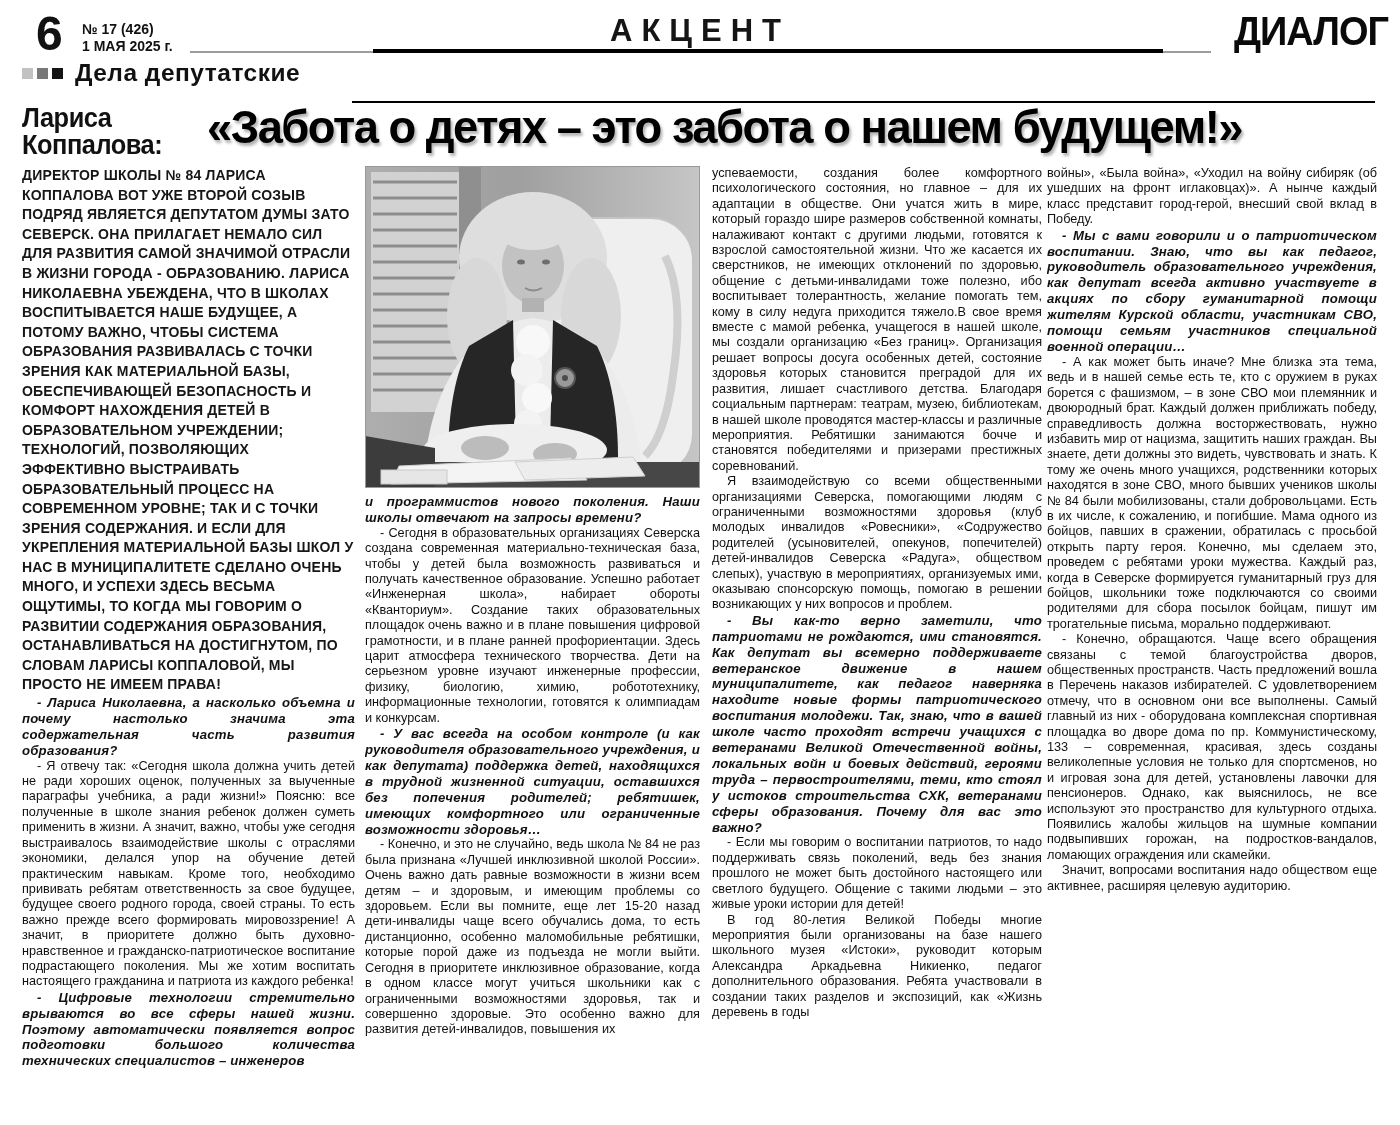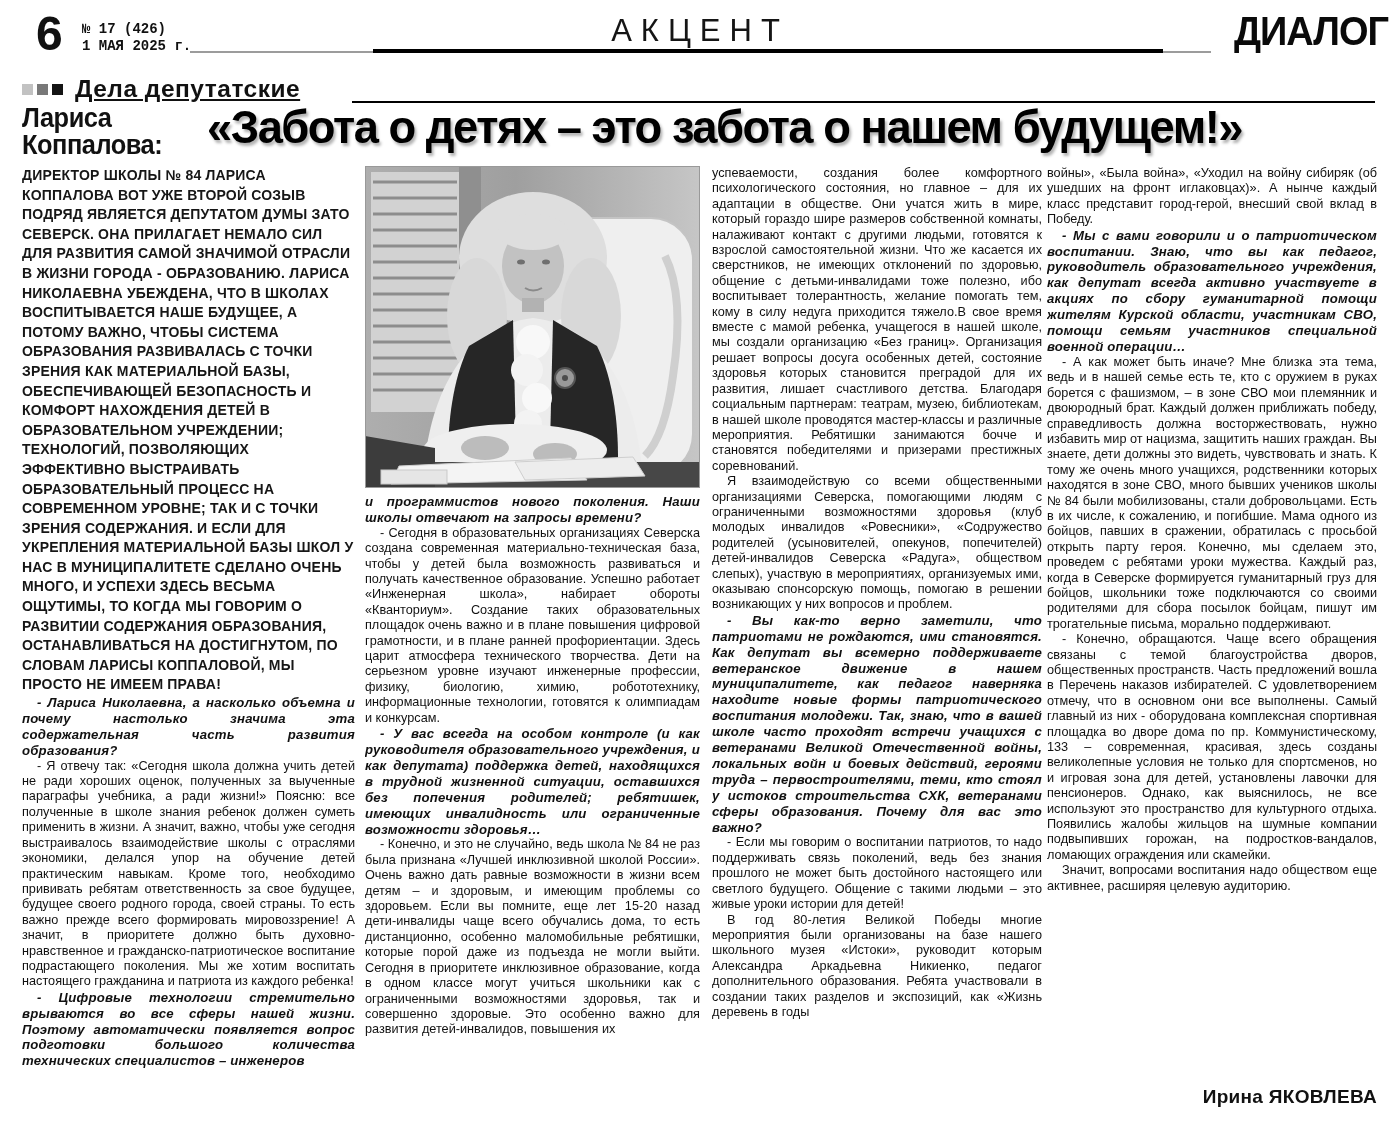--- a/index.html
+++ b/index.html
@@ -4,34 +4,34 @@
 <style>
   html,body{margin:0;padding:0;background:#e8e8e8;}
   #page{
     position:relative;width:1400px;height:1125px;background:#ffffff;
     font-family:"Liberation Sans",sans-serif;color:#111;overflow:hidden;
     margin:0 auto;
   }
   
   .pagenum{position:absolute;left:36px;top:10px;font-size:48px;font-weight:bold;
     letter-spacing:-2px;line-height:48px;}
-  .issue-block{position:absolute;left:82px;top:21px;font-family:Liberation Mono, monospace;
+  .issue-block{position:absolute;left:82px;top:21px;font-family:Liberation Sans, sans-serif;
     font-weight:bold;font-size:14px;line-height:17px;white-space:nowrap;}
   .akcent{position:absolute;left:0;top:13px;width:1400px;text-align:center;
-    font-size:31px;font-weight:400;letter-spacing:9px;color:#151515;}
+    font-size:31px;font-weight:700;letter-spacing:9px;color:#151515;}
   .rule-gray-left{position:absolute;left:190px;top:51px;width:183px;height:2px;background:#9c9c9c;}
   .rule-black{position:absolute;left:373px;top:49px;width:790px;height:4px;background:#000;}
   .rule-gray-right{position:absolute;left:1163px;top:51px;width:48px;height:2px;background:#9c9c9c;}
   .logo{position:absolute;right:12px;top:8px;font-size:38px;font-weight:bold;
     letter-spacing:-1px;color:#0a0a0a;transform:scaleY(1.08);transform-origin:top right;}
   .logo .d{position:relative;}
   .logo .d::before{content:"";position:absolute;left:9px;top:1px;width:7px;height:7px;
     background:#fff;border-radius:50%;}
   
-  .rubric{position:absolute;left:22px;top:77px;height:24px;display:flex;align-items:center;text-decoration:underline;}
+  .rubric{position:absolute;left:22px;top:61px;height:24px;display:flex;align-items:center;}
   .sq{display:inline-block;width:11px;height:11px;margin-right:4px;}
   .rubric-title{margin-left:8px;font-size:24px;font-weight:bold;letter-spacing:0.5px;
     transform:scaleX(1.02);transform-origin:left;white-space:nowrap;}
   .rubric-rule{position:absolute;left:352px;top:101px;width:1023px;height:2px;background:#000;}
   
   .kicker{position:absolute;left:22px;top:105px;font-weight:bold;font-size:27px;line-height:27px;
     letter-spacing:-0.5px;transform:scaleX(0.94);transform-origin:left top;white-space:nowrap;}
   .headline{position:absolute;left:207px;top:99px;width:1175px;font-weight:bold;font-size:46px;
     line-height:56px;letter-spacing:-1.5px;white-space:nowrap;color:#000;
     text-shadow:2px 3px 3px rgba(0,0,0,0.30);transform:scaleX(0.985);transform-origin:left top;}
@@ -154,34 +154,33 @@
 
       <rect x="0" y="296" width="335" height="26" fill="#474747"></rect>
       <path d="M0 270 L 70 282 L 70 322 L 0 322 Z" fill="#3c3c3c"></path>
       <polygon points="34,300 206,292 222,314 26,318" fill="#f4f4f4" stroke="#cfcfcf"></polygon>
       <polygon points="150,296 268,291 280,310 160,314" fill="#ededed" stroke="#cfcfcf"></polygon>
       <rect x="16" y="304" width="66" height="14" fill="#e6e6e6" stroke="#c9c9c9"></rect>
       <rect x="0.5" y="0.5" width="334" height="321" fill="none" stroke="#999" stroke-width="1"></rect>
     </svg>
   <p class="para qc">и программистов нового поколения. Наши школы отвечают на запросы времени?</p>
       <p class="para b">- Сегодня в образовательных организациях Северска создана современная материально-техническая база, чтобы у детей была возможность развиваться и получать качественное образование. Успешно работает «Инженерная школа», набирает обороты «Кванториум». Создание таких образовательных площадок очень важно и в плане повышения цифровой грамотности, и в плане ранней профориентации. Здесь царит атмосфера технического творчества. Дети на серьезном уровне изучают инженерные профессии, физику, биологию, химию, робототехнику, информационные технологии, готовятся к олимпиадам и конкурсам.</p>
-      <p class="para q">- У вас всегда на особом контроле (и как руководителя образовательного учреждения, и как депутата) поддержка детей, находящихся в трудной жизненной ситуации, оставшихся без попечения родителей; ребятишек, имеющих инвалидность или ограниченные возможности здоровья…</p>
+      <p class="para q">- У вас всегда на особом контроле (и как руководителя образовательного учреждения, и как депутата) поддержка детей, находящихся в трудной жизненной ситуации, оставшихся без попечения родителей; ребятишек, имеющих комфортного или ограниченные возможности здоровья…</p>
       <p class="para b">- Конечно, и это не случайно, ведь школа № 84 не раз была признана «Лучшей инклюзивной школой России». Очень важно дать равные возможности в жизни всем детям – и здоровым, и имеющим проблемы со здоровьем. Если вы помните, еще лет 15-20 назад дети-инвалиды чаще всего обучались дома, то есть дистанционно, особенно маломобильные ребятишки, которые порой даже из подъезда не могли выйти. Сегодня в приоритете инклюзивное образование, когда в одном классе могут учиться школьники как с ограниченными возможностями здоровья, так и совершенно здоровые. Это особенно важно для развития детей-инвалидов, повышения их</p>
     </div>
 
   <div id="col3" class="col">
       <p class="para bc">успеваемости, создания более комфортного психологического состояния, но главное – для их адаптации в обществе. Они учатся жить в мире, который гораздо шире размеров собственной комнаты, налаживают контакт с другими людьми, готовятся к взрослой самостоятельной жизни. Что же касается их сверстников, не имеющих отклонений по здоровью, общение с детьми-инвалидами тоже полезно, ибо воспитывает толерантность, желание помогать тем, кому в силу недуга приходится тяжело.В свое время вместе с мамой ребенка, учащегося в нашей школе, мы создали организацию «Без границ». Организация решает вопросы досуга особенных детей, состояние здоровья которых становится преградой для их развития, лишает счастливого детства. Благодаря социальным партнерам: театрам, музею, библиотекам, в нашей школе проводятся мастер-классы и различные мероприятия. Ребятишки занимаются бочче и становятся победителями и призерами престижных соревнований.</p>
       <p class="para b">Я взаимодействую со всеми общественными организациями Северска, помогающими людям с ограниченными возможностями здоровья (клуб молодых инвалидов «Ровесники», «Содружество родителей (усыновителей, опекунов, попечителей) детей-инвалидов Северска «Радуга», обществом слепых), участвую в мероприятиях, организуемых ими, оказываю спонсорскую помощь, помогаю в решении возникающих у них вопросов и проблем.</p>
       <p class="para q">- Вы как-то верно заметили, что патриотами не рождаются, ими становятся. Как депутат вы всемерно поддерживаете ветеранское движение в нашем муниципалитете, как педагог наверняка находите новые формы патриотического воспитания молодежи. Так, знаю, что в вашей школе часто проходят встречи учащихся с ветеранами Великой Отечественной войны, локальных войн и боевых действий, героями труда – первостроителями, теми, кто стоял у истоков строительства СХК, ветеранами сферы образования. Почему для вас это важно?</p>
       <p class="para b">- Если мы говорим о воспитании патриотов, то надо поддерживать связь поколений, ведь без знания прошлого не может быть достойного настоящего или светлого будущего. Общение с такими людьми – это живые уроки истории для детей!</p>
       <p class="para b">В год 80-летия Великой Победы многие мероприятия были организованы на базе нашего школьного музея «Истоки», руководит которым Александра Аркадьевна Никиенко, педагог дополнительного образования. Ребята участвовали в создании таких разделов и экспозиций, как «Жизнь деревень в годы</p>
     </div>
   <div id="col4" class="col">
       <p class="para bc">войны», «Была война», «Уходил на войну сибиряк (об ушедших на фронт иглаковцах)». А нынче каждый класс представит город-герой, внесший свой вклад в Победу.</p>
       <p class="para q">- Мы с вами говорили и о патриотическом воспитании. Знаю, что вы как педагог, руководитель образовательного учреждения, как депутат всегда активно участвуете в акциях по сбору гуманитарной помощи жителям Курской области, участникам СВО, помощи семьям участников специальной военной операции…</p>
       <p class="para b">- А как может быть иначе? Мне близка эта тема, ведь и в нашей семье есть те, кто с оружием в руках борется с фашизмом, – в зоне СВО мои племянник и двоюродный брат. Каждый должен приближать победу, справедливость должна восторжествовать, нужно избавить мир от нацизма, защитить наших граждан. Вы знаете, дети должны это видеть, чувствовать и знать. К тому же очень много учащихся, родственники которых находятся в зоне СВО, много бывших учеников школы № 84 были мобилизованы, стали добровольцами. Есть в их числе, к сожалению, и погибшие. Мама одного из бойцов, павших в сражении, обратилась с просьбой открыть парту героя. Конечно, мы сделаем это, проведем с ребятами уроки мужества. Каждый раз, когда в Северске формируется гуманитарный груз для бойцов, школьники тоже подключаются со своими родителями для сбора посылок бойцам, пишут им трогательные письма, морально поддерживают.</p>
       <p class="para b">- Конечно, обращаются. Чаще всего обращения связаны с темой благоустройства дворов, общественных пространств. Часть предложений вошла в Перечень наказов избирателей. С удовлетворением отмечу, что в основном они все выполнены. Самый главный из них - оборудована комплексная спортивная площадка во дворе дома по пр. Коммунистическому, 133 – современная, красивая, здесь созданы великолепные условия не только для спортсменов, но и игровая зона для детей, установлены лавочки для пенсионеров. Однако, как выяснилось, не все используют это пространство для культурного отдыха. Появились жалобы жильцов на шумные компании подвыпивших горожан, на подростков-вандалов, ломающих ограждения или скамейки.</p>
       <p class="para b">Значит, вопросами воспитания надо обществом еще активнее, расширяя целевую аудиторию.</p>
     </div>
 
-  <div class="byline">Ирина ЯКОВЛЕВА</div>
 
 </div>
 
 </body></html>

